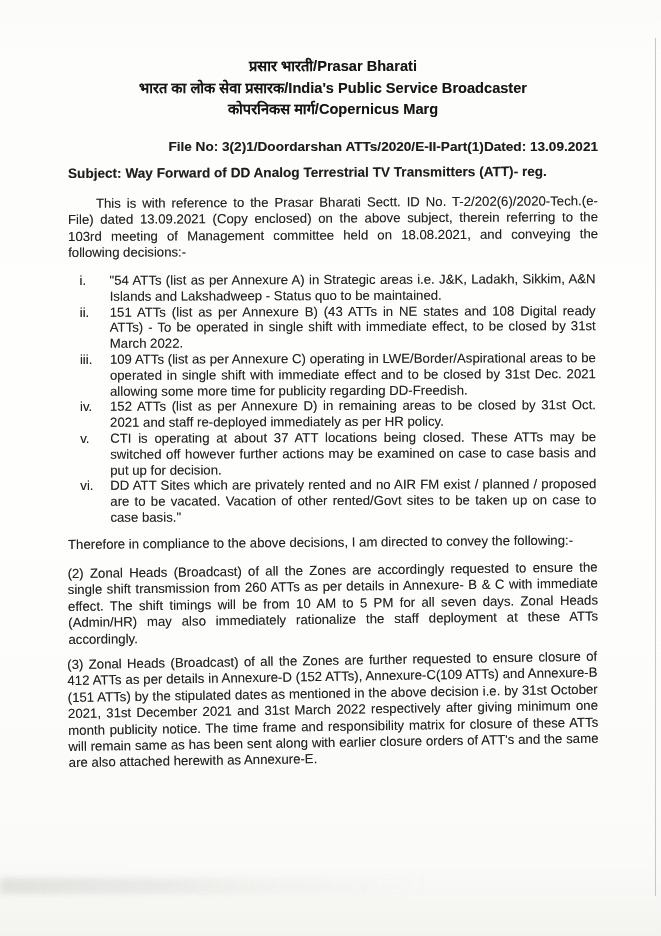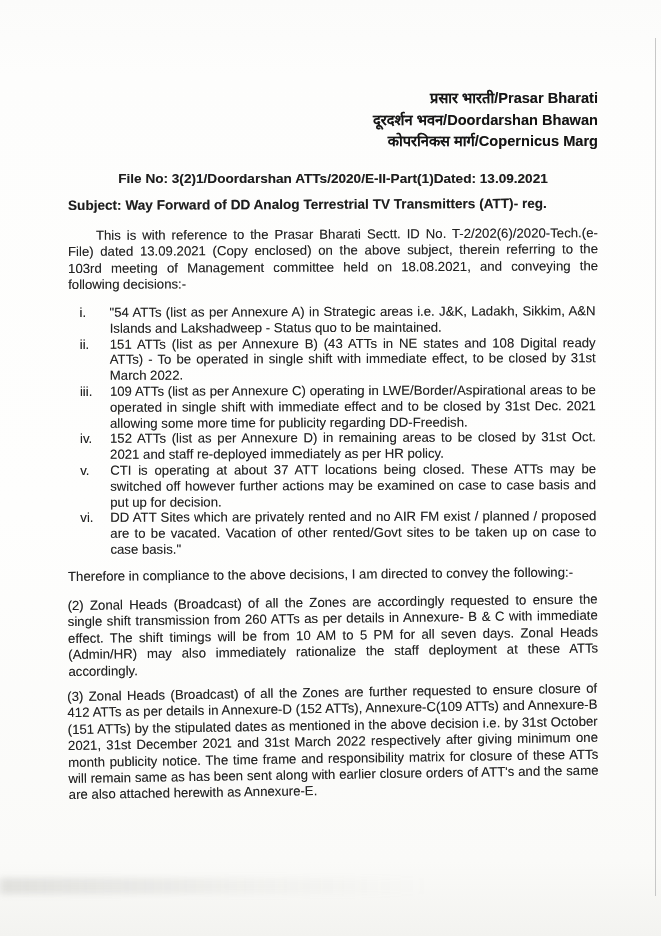--- a/index.html
+++ b/index.html
@@ -19,31 +19,30 @@
     color: #1d1d1d;
     text-shadow: 0 0 0.45px rgba(20,20,20,0.4);
   }
   .content {
     position: absolute;
     left: 68px;
     top: 56px;
     width: 530px;
   }
   .letterhead {
-    text-align: right;
+    text-align: center;
     font-weight: bold;
     font-size: 14.6px;
     line-height: 21.7px;
     color: #151515;
-    margin-top: 32px;
   }
   .letterhead p { margin: 0; }
   .fileline {
     display: flex;
-    justify-content: center;
+    justify-content: flex-end;
     margin-top: 17px;
     font-weight: bold;
     font-size: 13.6px;
     line-height: 17px;
   }
   .subject {
     margin-top: 10px;
     font-weight: bold;
     font-size: 13.6px;
     line-height: 17px;
@@ -115,21 +114,21 @@
   }
 </style>
 </head>
 <body>
 
 <div class="page">
   <div class="content">
 
     <div class="letterhead">
       <p>प्रसार भारती/Prasar Bharati</p>
-      <p>दूरदर्शन भवन/Doordarshan Bhawan</p>
+      <p>भारत का लोक सेवा प्रसारक/India's Public Service Broadcaster</p>
       <p>कोपरनिकस मार्ग/Copernicus Marg</p>
     </div>
 
     <div class="fileline">
       <span>File No: 3(2)1/Doordarshan ATTs/2020/E-II-Part(1)</span>
       <span>Dated: 13.09.2021</span>
     </div>
 
     <div class="subject">Subject: Way Forward of DD Analog Terrestrial TV Transmitters (ATT)- reg.</div>
 

